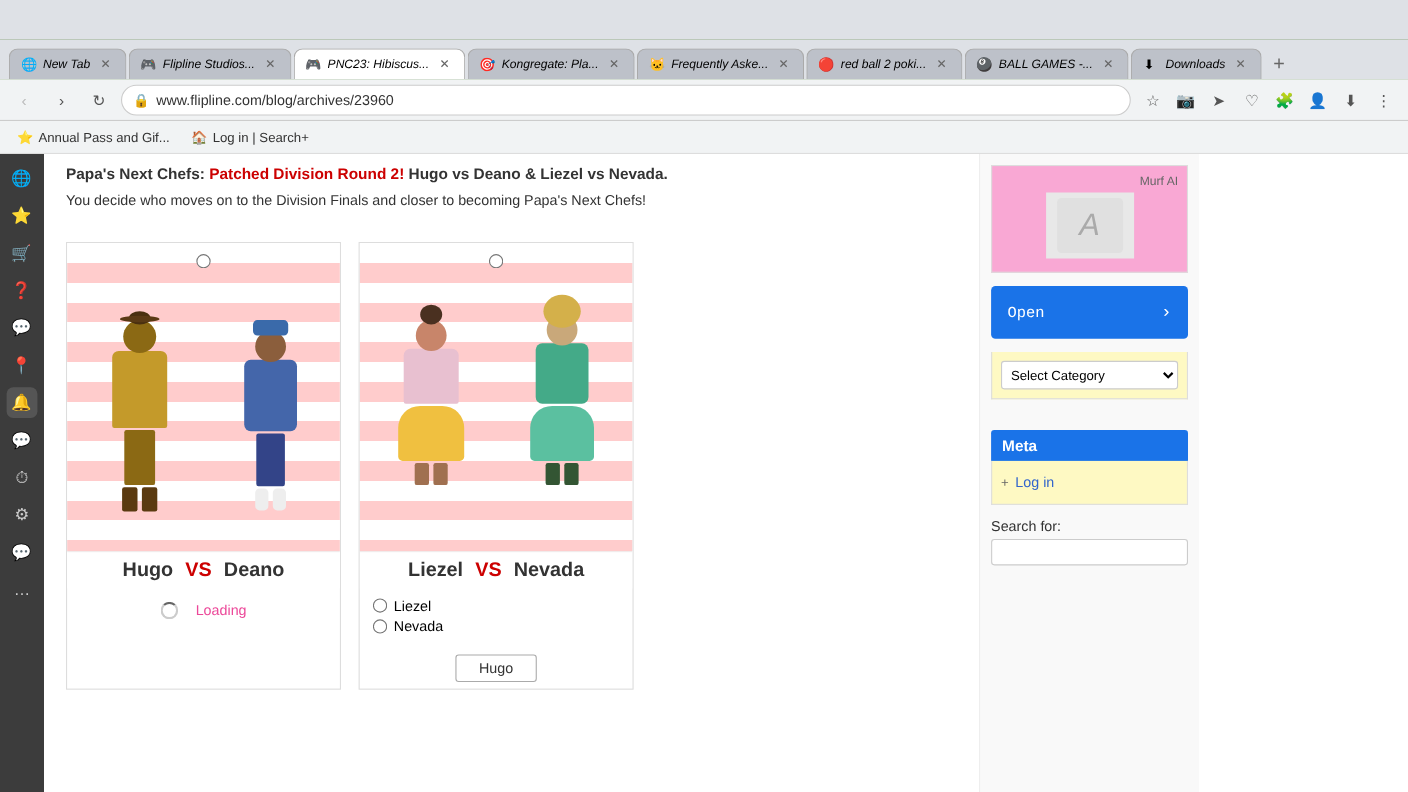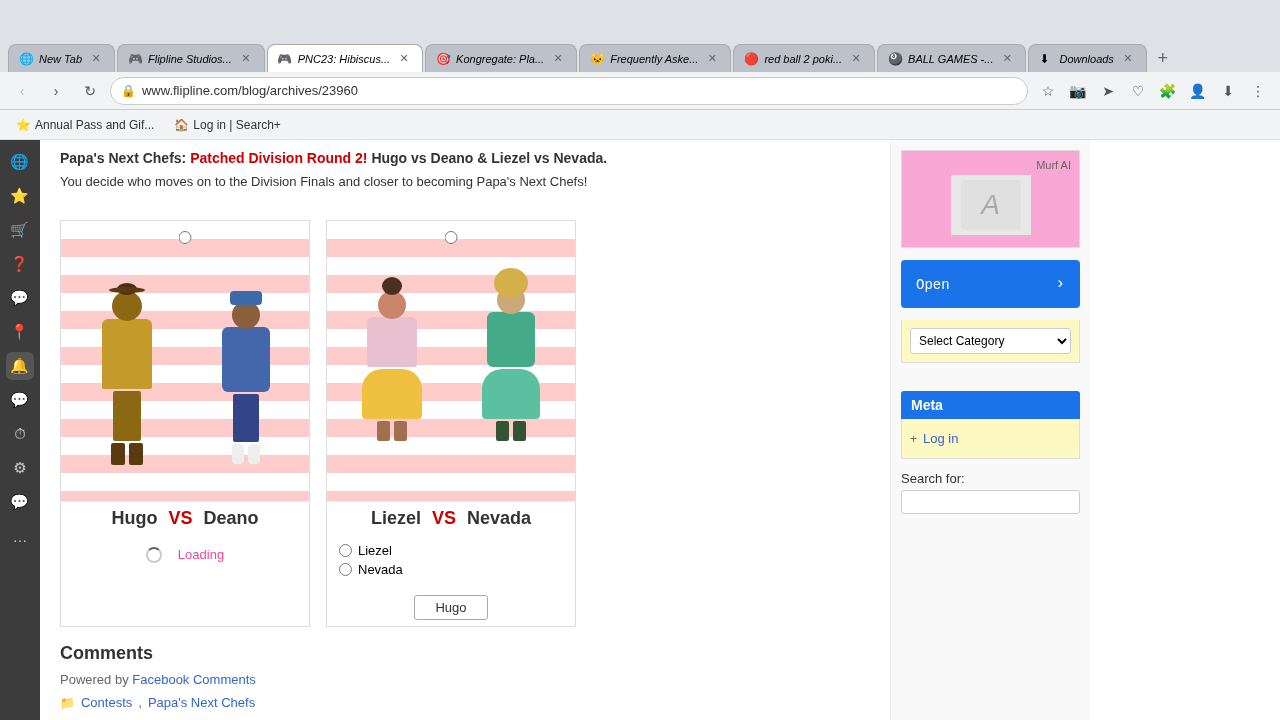--- a/index.html
+++ b/index.html
@@ -448,32 +448,20 @@
                 <input type="radio" name="match2vote" value="nevada" style="">
                 <span>Nevada</span>
               </div>
             </div>
             <button class="vote-btn">Hugo</button>
           </div>
         </div>
 
       </div>
 
-      <div class="comments-section">
-        <div class="comments-title">Comments</div>
-        <div class="powered-by">
-          <span>Powered by</span>
-          <a href="#">Facebook Comments</a>
-        </div>
-        <div class="tags-area">
-          <span class="tag-icon">📁</span>
-          <a href="#" class="tag-link">Contests</a>,
-          <a href="#" class="tag-link">Papa's Next Chefs</a>
-        </div>
-      </div>
 
     </div>
 
     <div class="right-sidebar">
 
       <div class="murf-ai-area">
         <div style="display:flex;justify-content:flex-end;margin-bottom:4px;">
           <span style="font-size:11px;color:#666;">Murf AI</span>
         </div>
         <div class="murf-logo">

